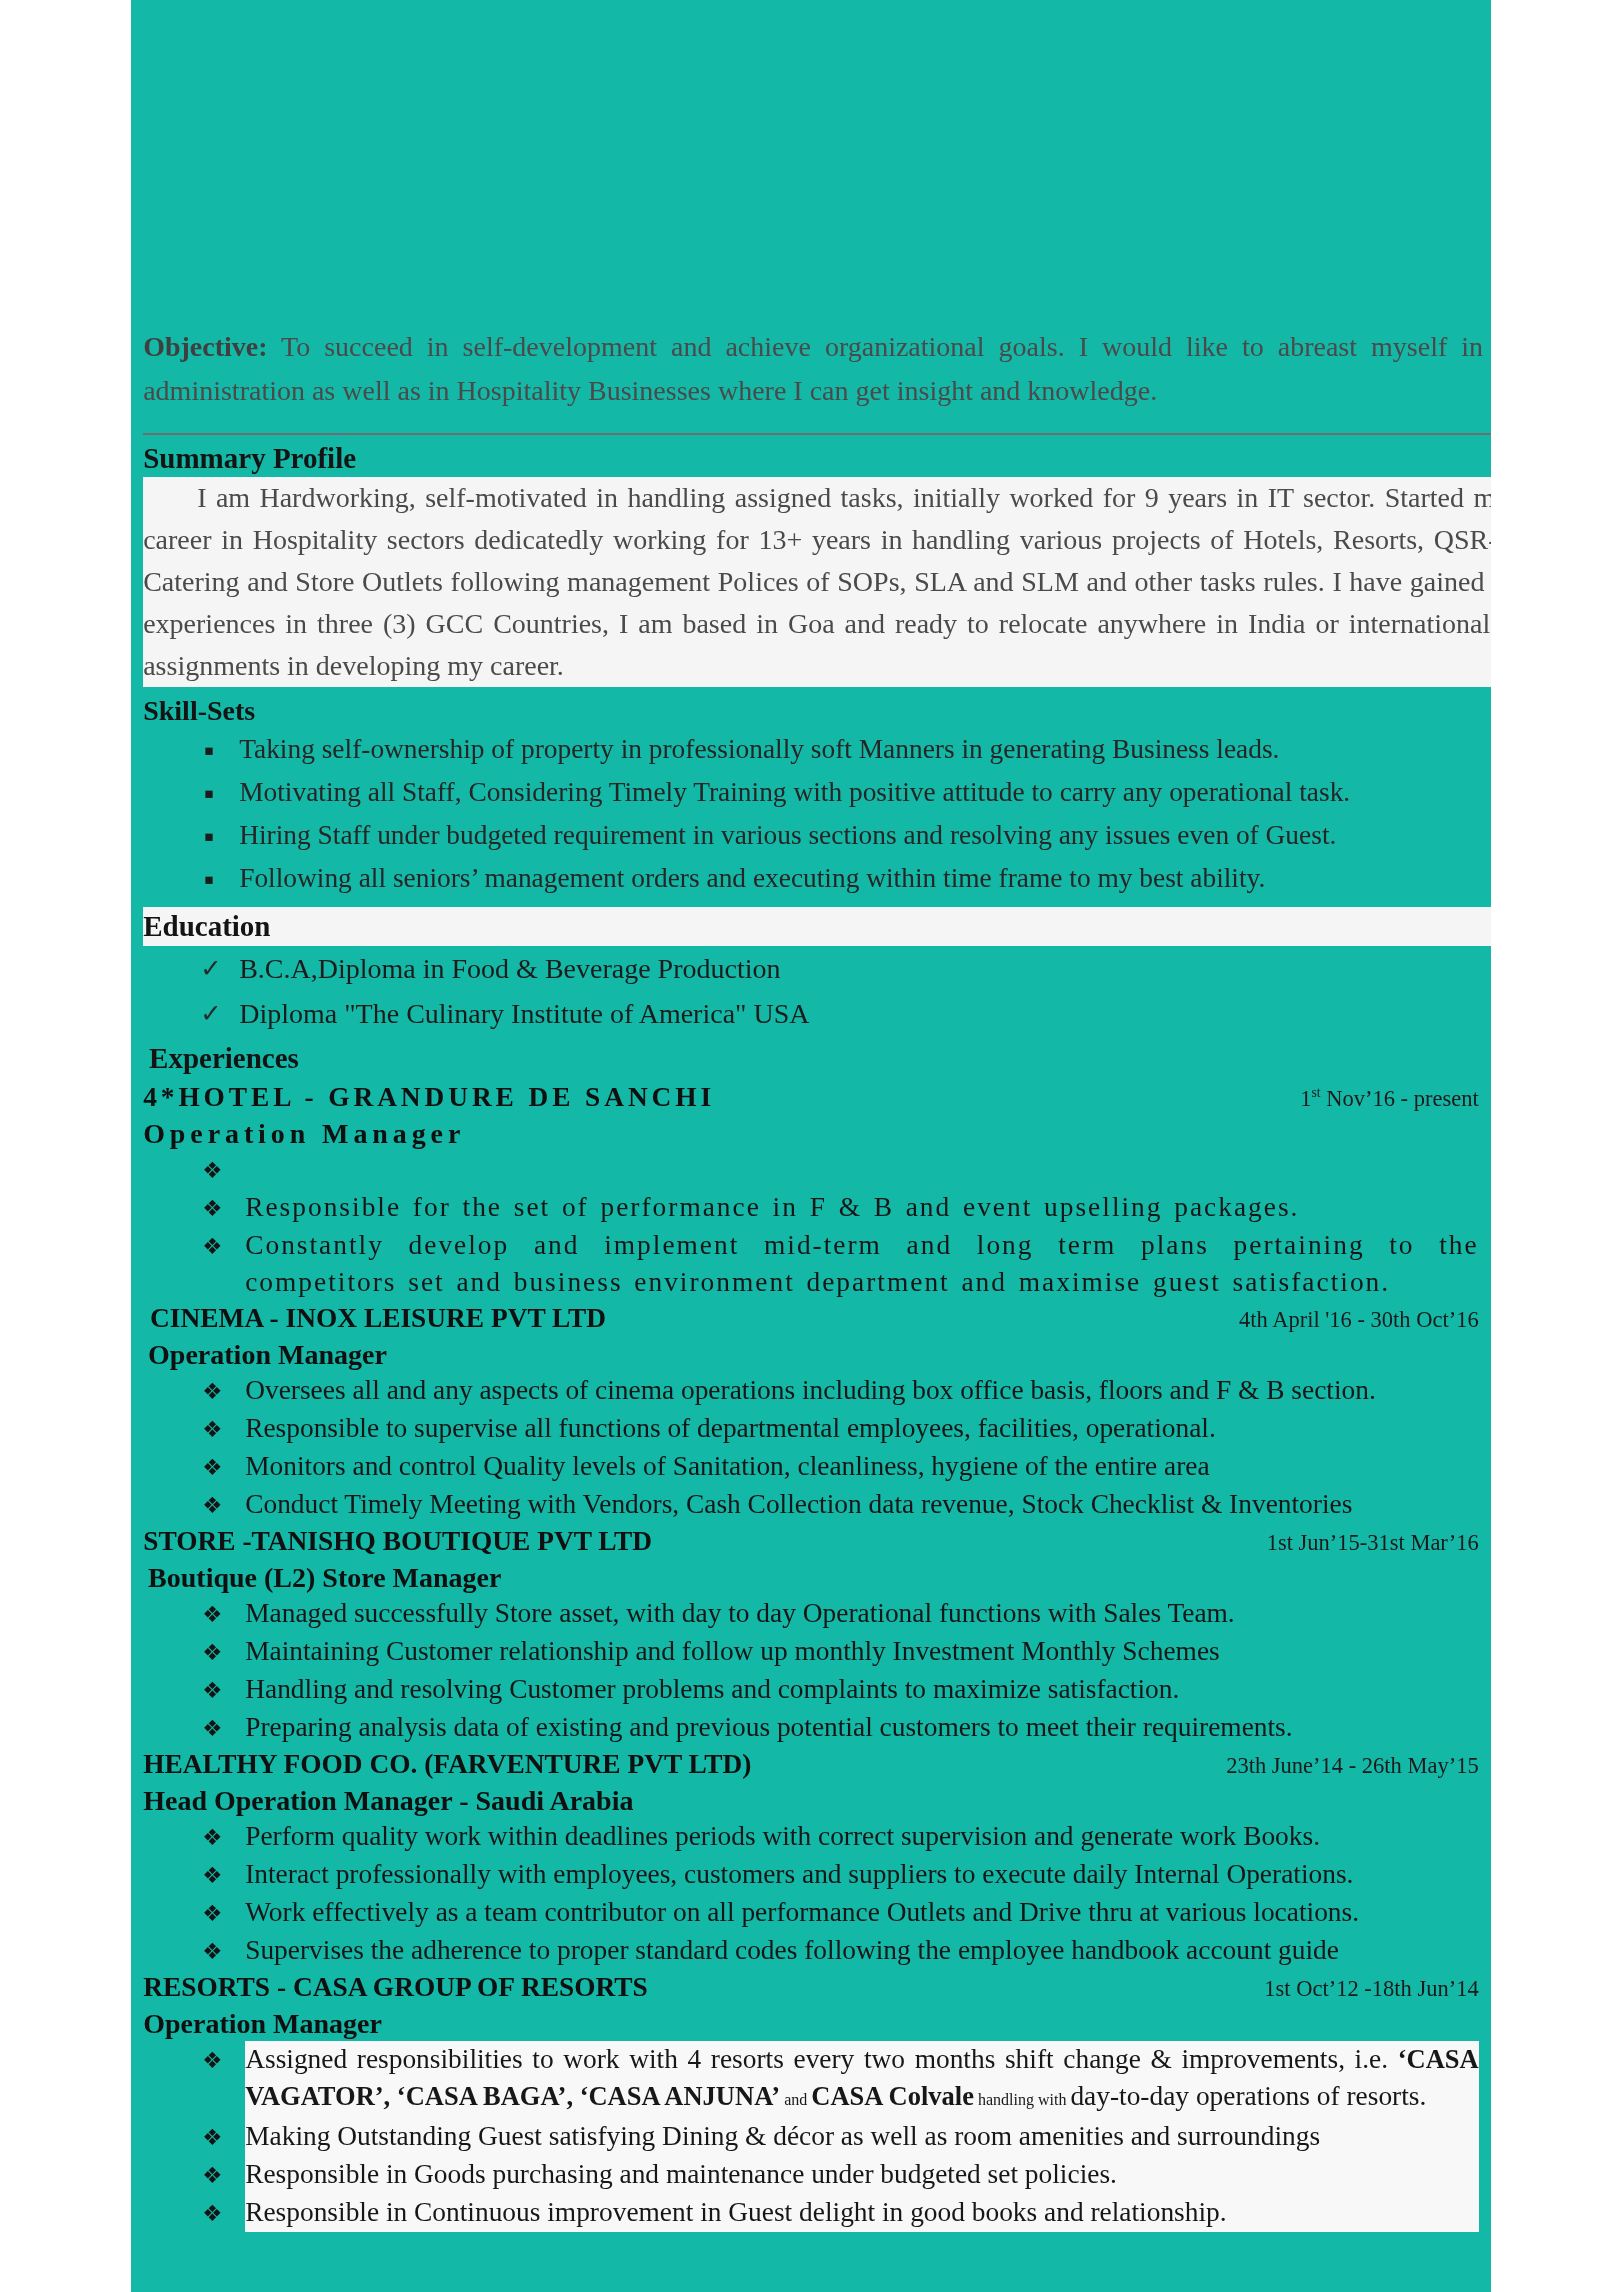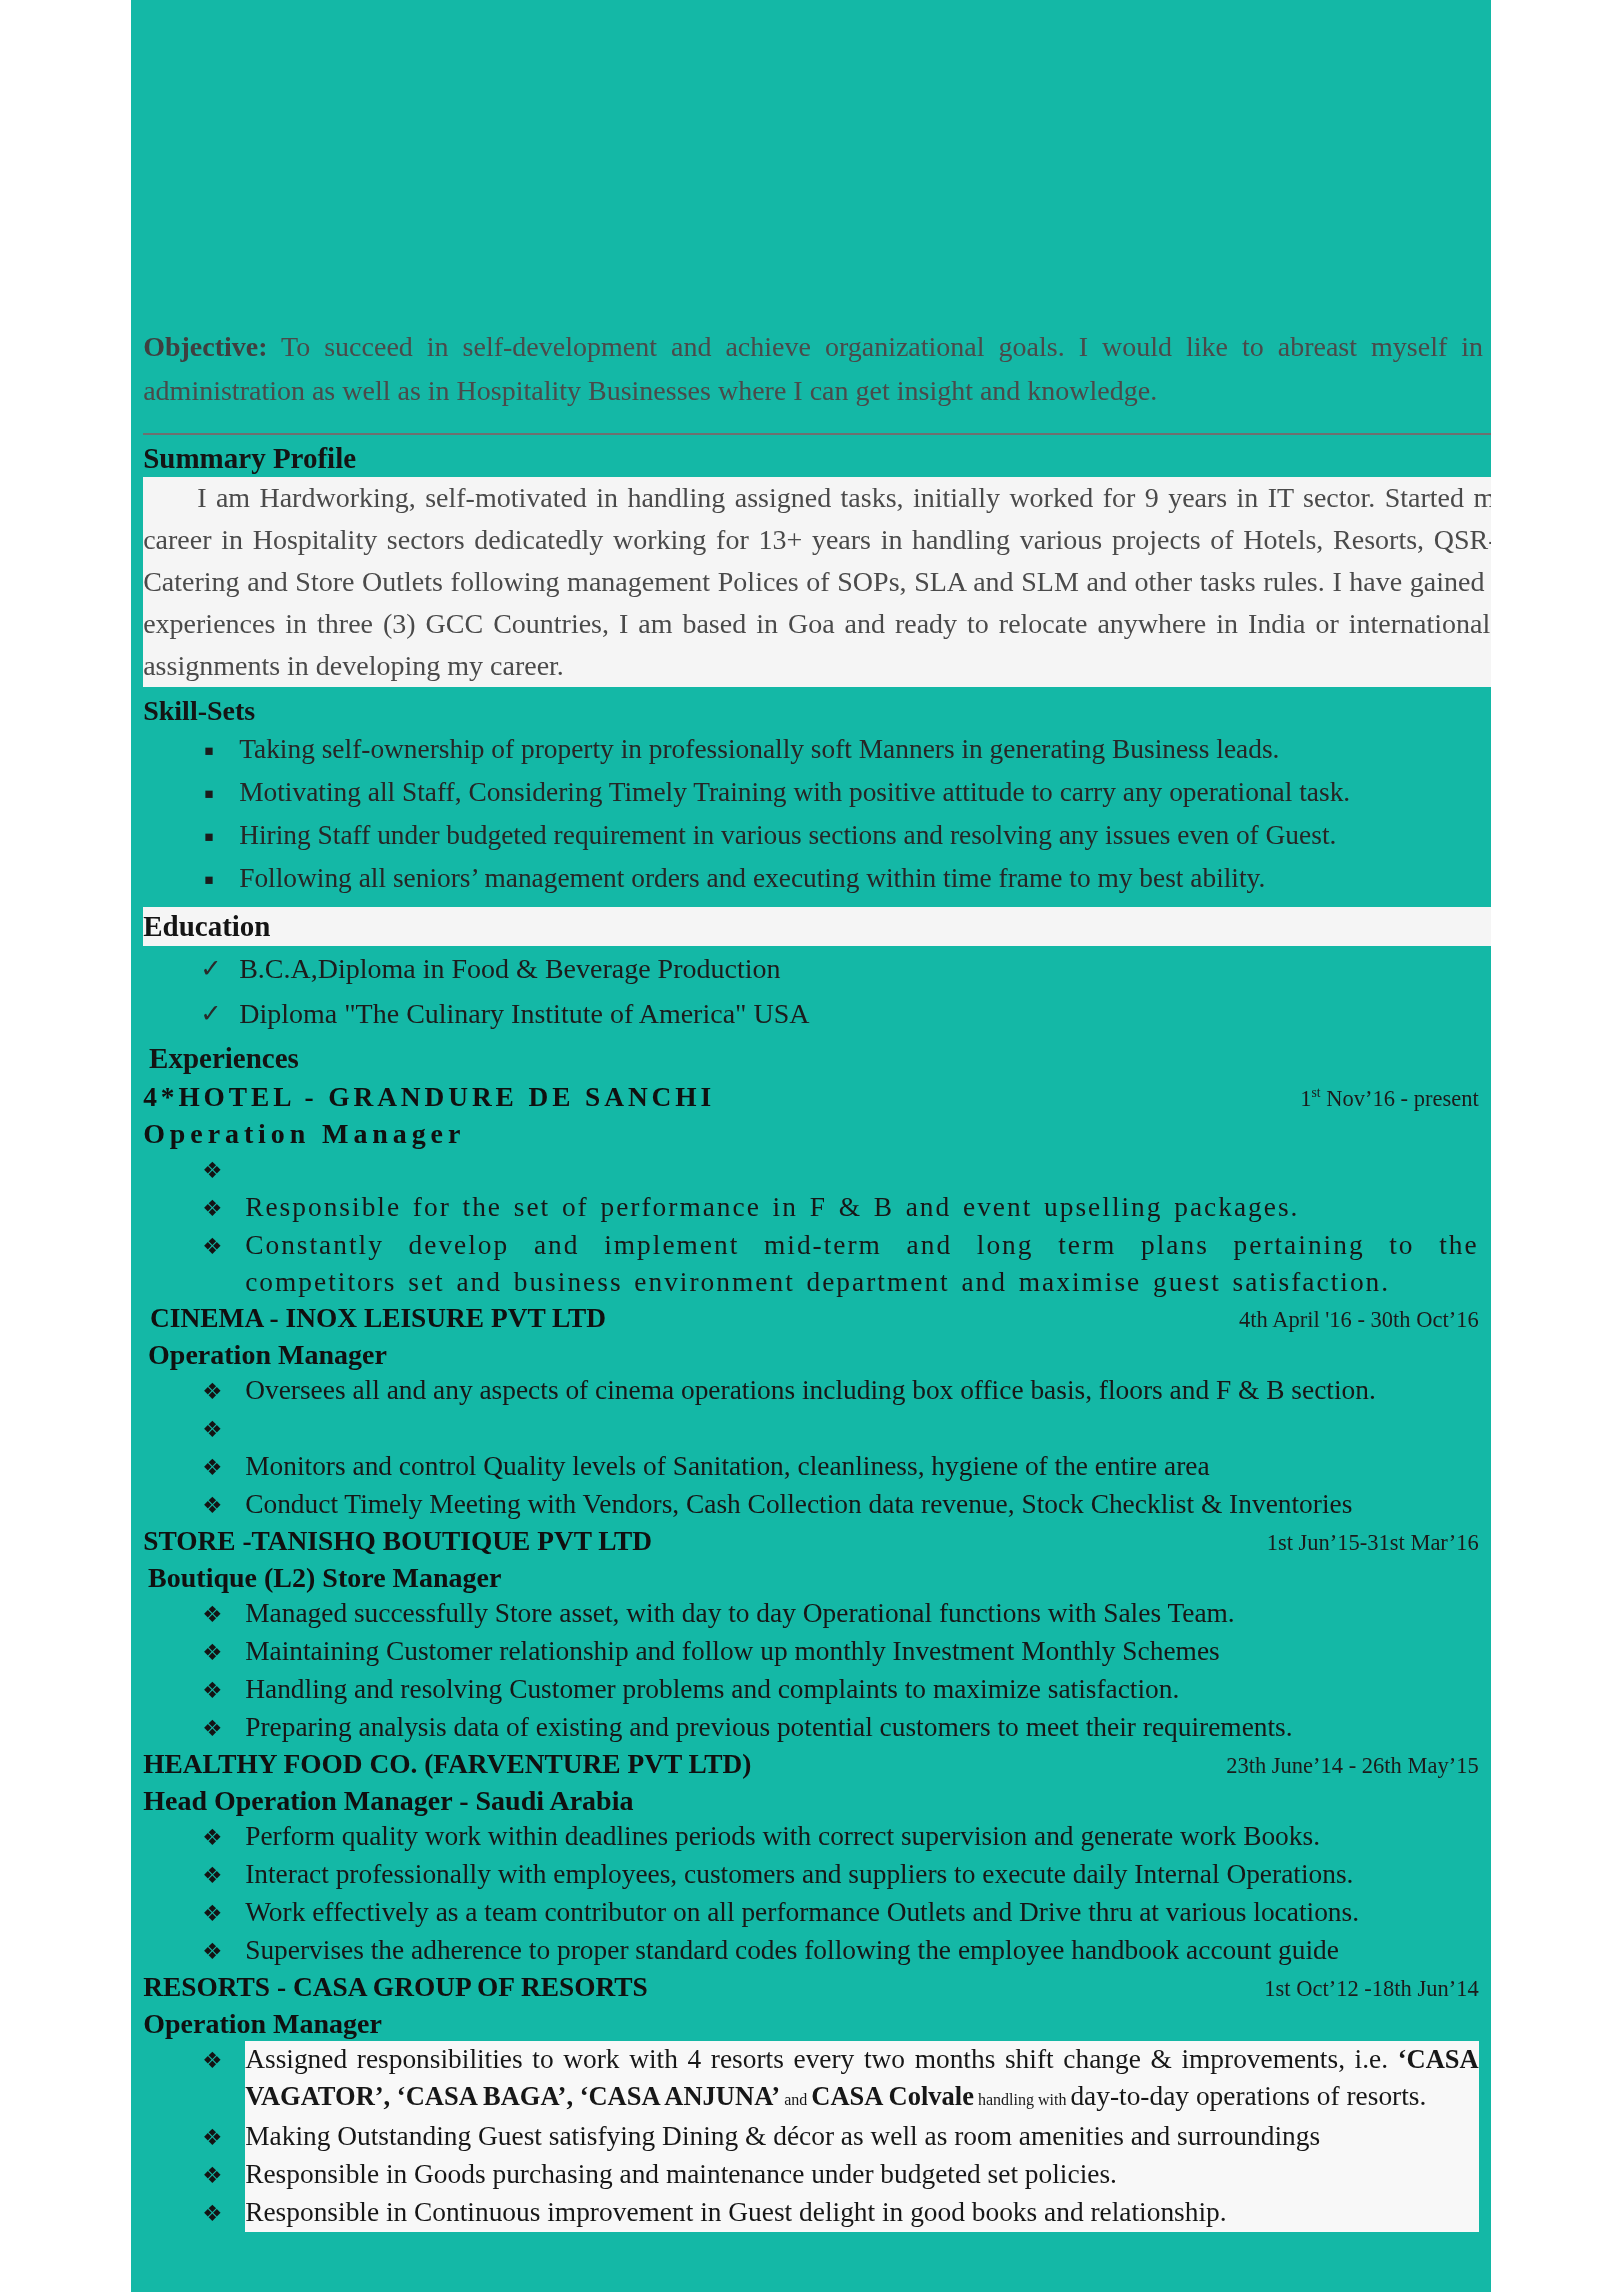--- a/index.html
+++ b/index.html
@@ -135,20 +135,21 @@
         <span class="jdate">4th April '16 - 30th Oct’16</span>
       </div>
       <div class="jtitle pad5">Operation Manager</div>
       <ul class="exp-list">
         <li class="exp-bullet">
             <span class="dia">❖</span>
             <span class="btext">Oversees all and any aspects of cinema operations including box office basis, floors and F &amp; B section.</span>
           </li>
         <li class="exp-bullet">
             <span class="dia">❖</span>
+            <span class="btext">Responsible to supervise all functions of departmental employees, facilities, operational.</span>
           </li>
         <li class="exp-bullet">
             <span class="dia">❖</span>
             <span class="btext">Monitors and control Quality levels of Sanitation, cleanliness, hygiene of the entire area</span>
           </li>
         <li class="exp-bullet">
             <span class="dia">❖</span>
             <span class="btext">Conduct Timely Meeting with Vendors, Cash Collection data revenue, Stock Checklist &amp; Inventories</span>
           </li>
       </ul>

